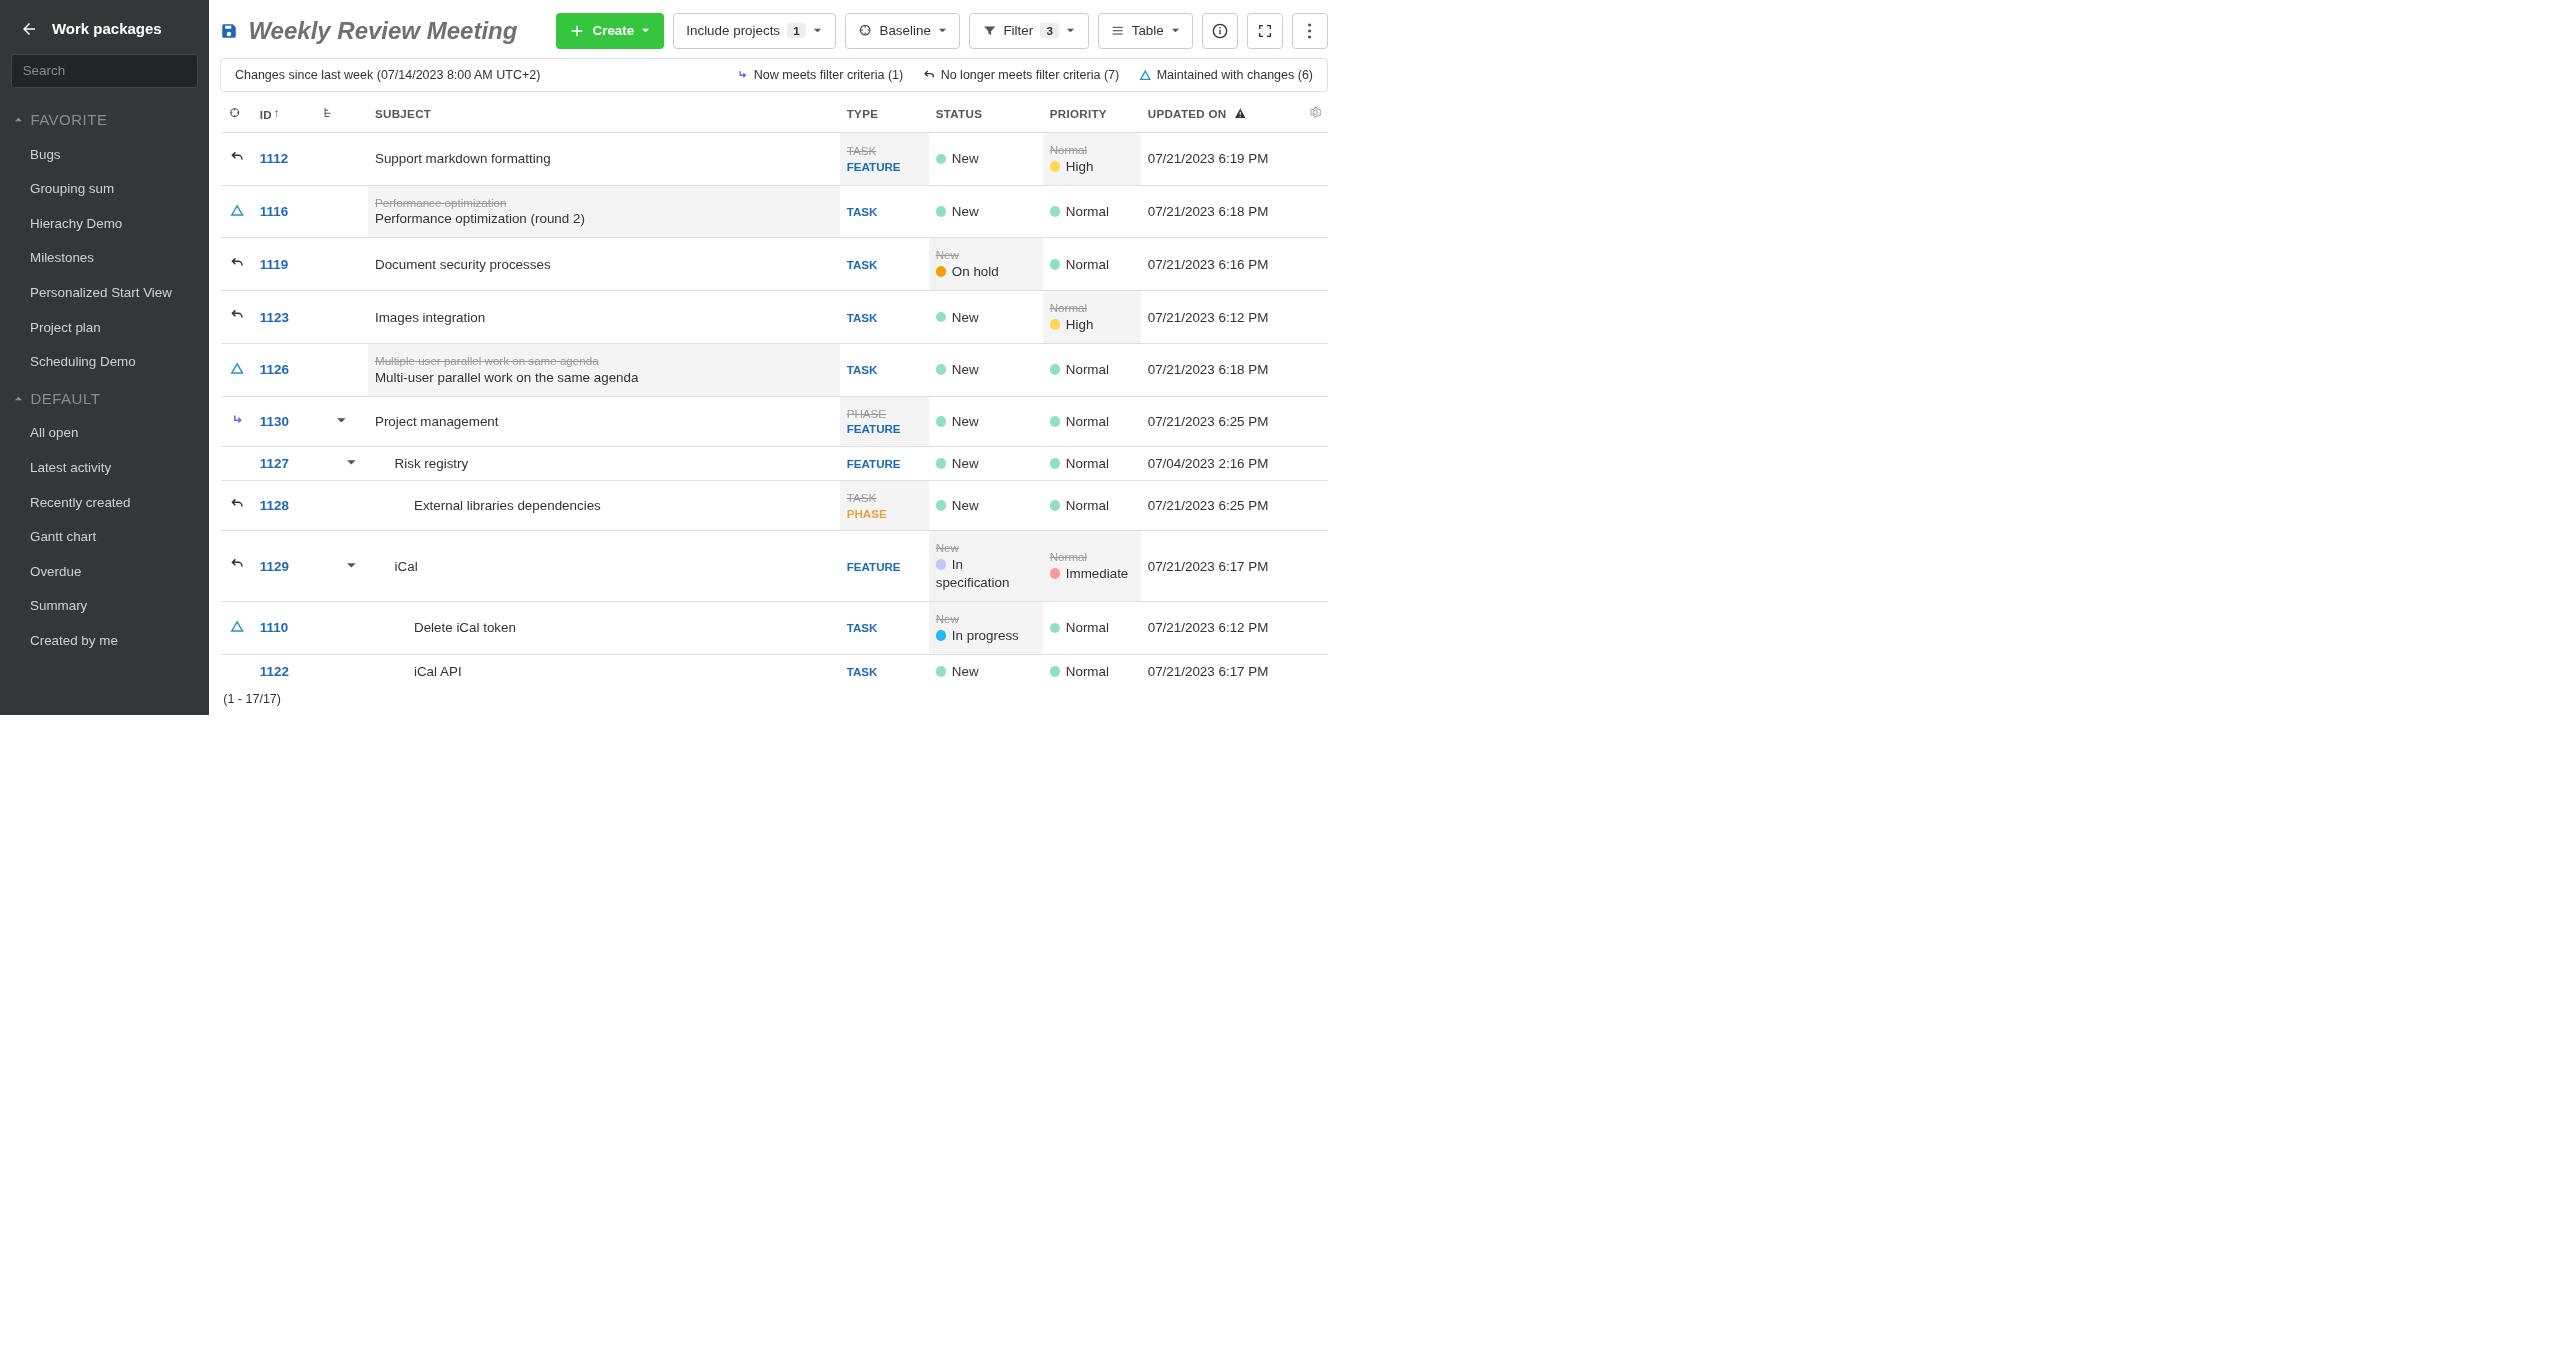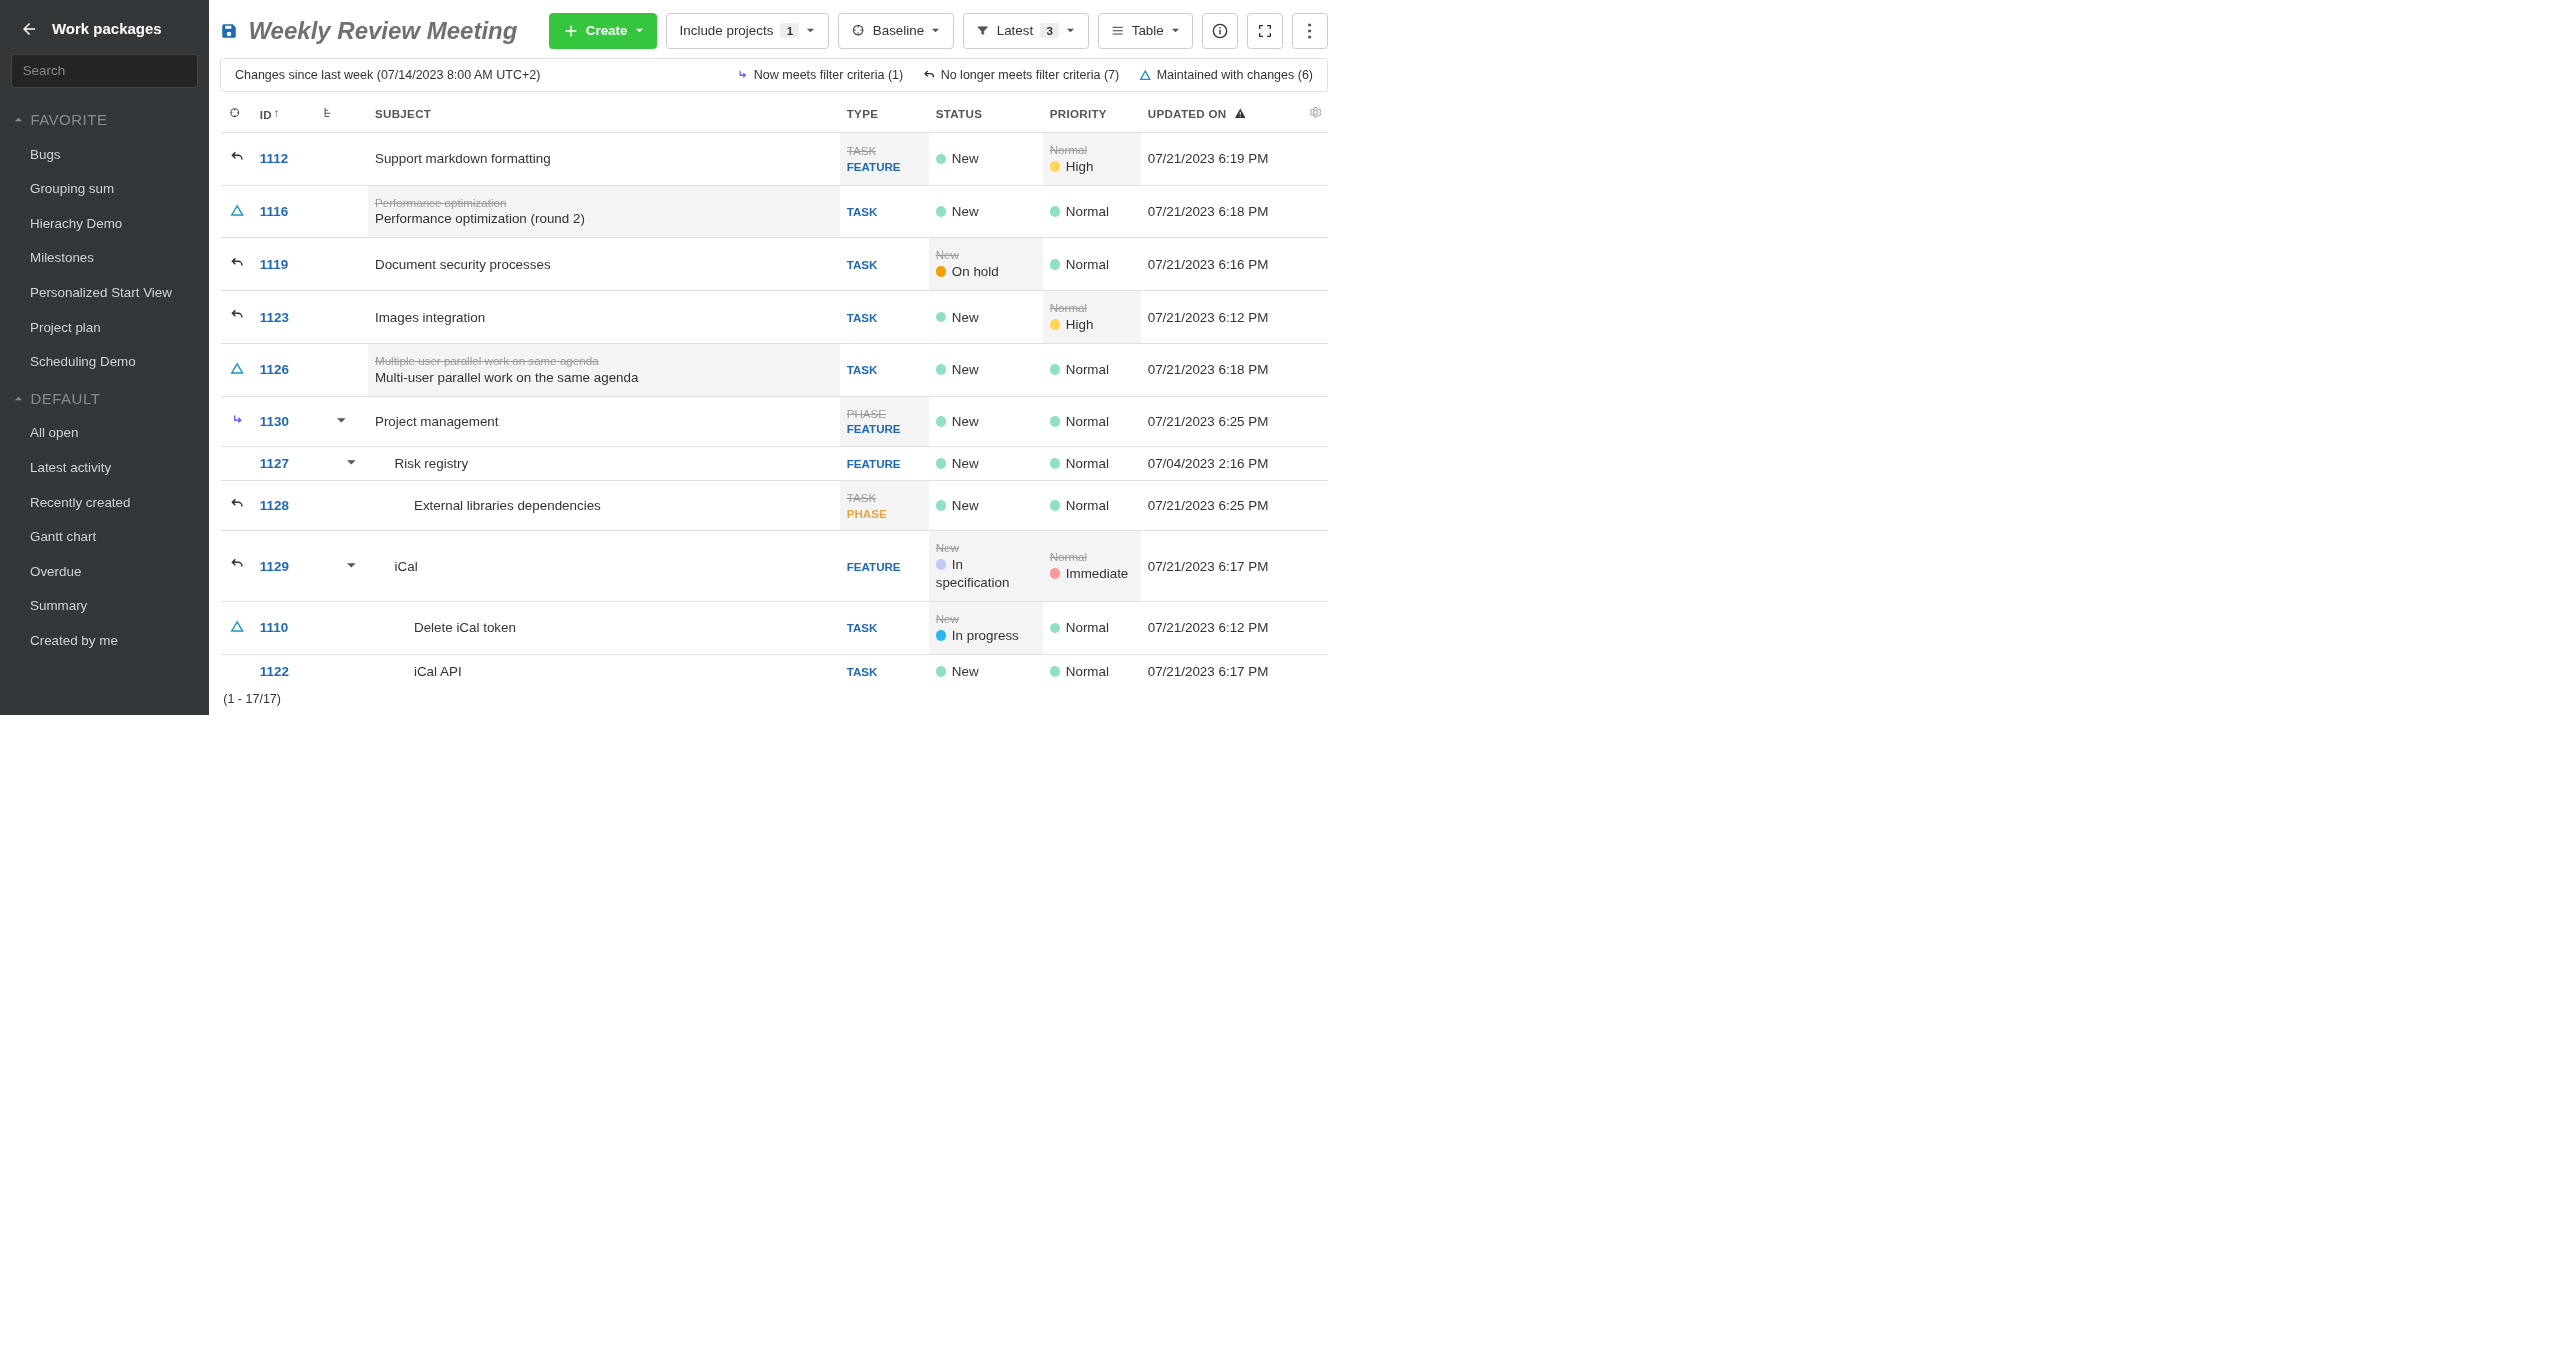--- a/index.html
+++ b/index.html
@@ -314,21 +314,21 @@
         <span>Baseline</span>
         <svg class="chev-small" viewBox="0 0 10 10">
             <path d="M1 3l4 4 4-4z"></path>
           </svg>
       </button>
 
       <button class="btn">
         <svg class="tbl-icon" viewBox="0 0 24 24">
             <path d="M3 5h18l-7 8v6l-4-2v-4z" fill="#555"></path>
           </svg>
-        <span>Latest</span>
+        <span>Filter</span>
         <span class="badge-count">3</span>
         <svg class="chev-small" viewBox="0 0 10 10">
             <path d="M1 3l4 4 4-4z"></path>
           </svg>
       </button>
 
       <button class="btn">
         <svg class="tbl-icon" viewBox="0 0 24 24" fill="none" stroke-width="2">
             <line x1="3" y1="6" x2="21" y2="6"></line>
             <line x1="3" y1="12" x2="21" y2="12"></line>

